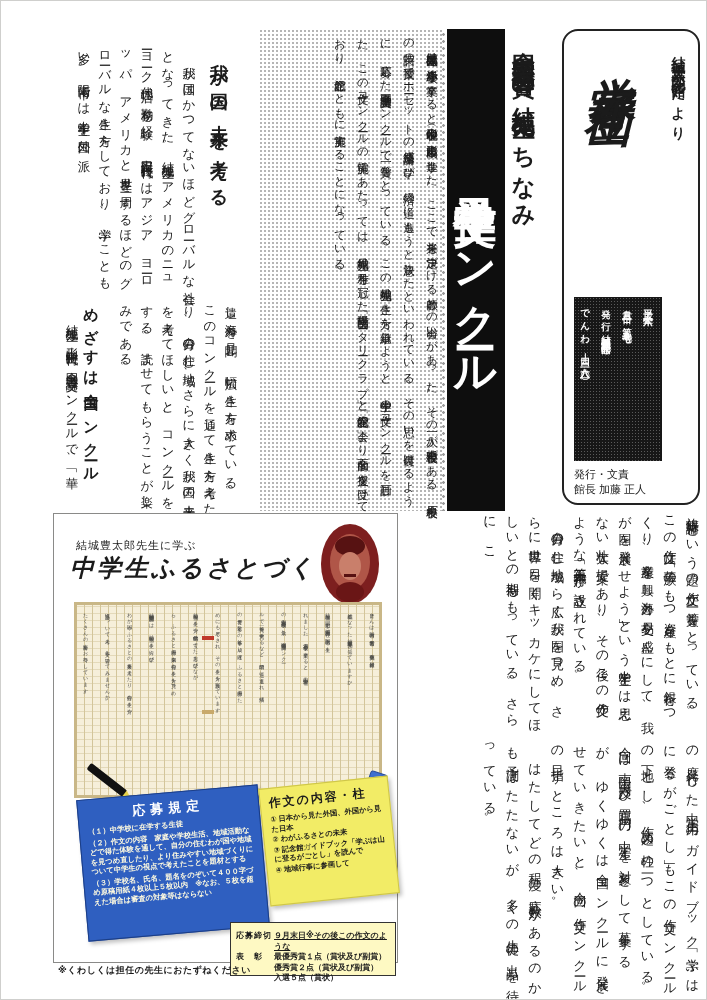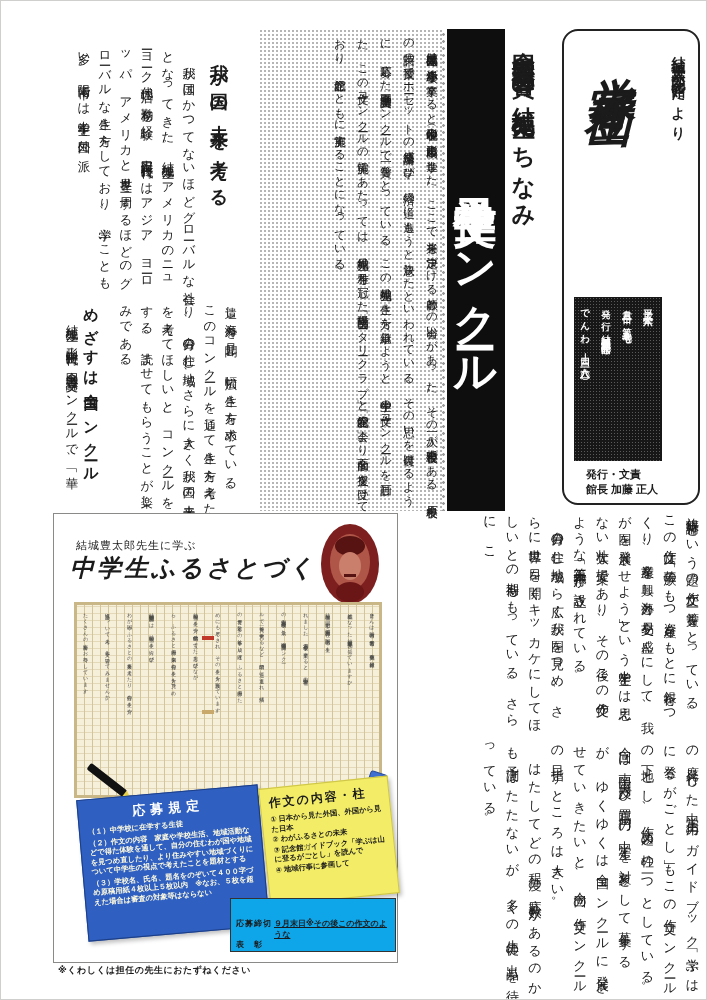--- a/index.html
+++ b/index.html
@@ -15,21 +15,21 @@
   .header-box{right:6px;top:28px;width:134px;height:472px;border:2.5px solid #222;
               border-radius:16px;background:#fff;}
   .newsletter-name{right:10px;top:14px;height:280px;font-size:14px;font-weight:bold;
                    letter-spacing:4px;}
   .calligraphy{left:14px;top:10px;height:310px;font-size:46px;font-weight:bold;
                font-style:italic;letter-spacing:6px;transform:skewY(-2deg);}
   .issue-box{left:10px;top:266px;width:88px;height:164px;background-color:#171717;
              background-image:radial-gradient(circle,#5a5a5a .8px,transparent 1px);
              background-size:3px 3px;color:#fff;font-size:9.5px;font-weight:bold;
              letter-spacing:1.5px;line-height:21px;padding:5px 3px;box-sizing:border-box;}
-  .publisher{left:22px;top:436px;font-size:11px;font-weight:bold;line-height:15px;}
+  .publisher{left:10px;top:436px;font-size:11px;font-weight:normal;line-height:15px;}
 
   
   .subtitle{left:508px;top:32px;height:478px;font-size:23px;font-weight:bold;
             letter-spacing:3px;}
   .dot-strip{left:440px;top:30px;width:5px;height:480px;
              background-image:radial-gradient(circle,#9a9a9a 1.2px,transparent 1.5px);
              background-size:5px 7px;}
   .headline-bar{left:446px;top:28px;width:58px;height:482px;background:#0e0e0e;
                 color:#fff;text-align:center;}
   .headline-bar span{display:block;margin:6px auto 0;font-size:43px;font-weight:bold;
@@ -88,22 +88,22 @@
           border-top:4px solid transparent;border-bottom:4px solid transparent;}
 
   .yellow-box{left:210px;top:268px;width:130px;height:118px;background:#f2ec66;
               border:1px solid #cfc64a;transform:rotate(-6deg);color:#1c1c1c;
               padding:6px 8px;box-sizing:border-box;box-shadow:2px 3px 4px rgba(0,0,0,.25);}
   .yellow-box-title{font-size:12px;font-weight:bold;letter-spacing:2px;margin-bottom:3px;}
   .yellow-item{font-size:7.3px;font-weight:bold;line-height:9.5px;margin-bottom:1px;}
   .clip{right:12px;top:258px;width:16px;height:22px;background:#3f6fd0;
         border-radius:3px;transform:rotate(18deg);border:1px solid #2a4e9c;}
 
-  .deadline-box{left:176px;top:384px;width:166px;height:54px;background:#0ea5e9;
-                border:1px solid #333;padding:20px 5px;box-sizing:border-box;}
+  .deadline-box{left:176px;top:408px;width:166px;height:54px;background:#fef9c3;
+                border:1px solid #333;padding:8px 5px;box-sizing:border-box;}
   .dl-row{display:flex;font-size:8px;font-weight:bold;line-height:10.5px;}
   .dl-label{width:38px;flex:none;letter-spacing:1px;}
   .dl-underline{text-decoration:underline;}
   .flyer-note{left:4px;top:450px;font-size:9px;font-weight:bold;letter-spacing:.5px;}
 </style>
 </head>
 <body>
 
 <div class="page">
 
@@ -192,19 +192,24 @@
         </div>
     </div>
 
     <div class="abs deadline-box gothic">
       <div class="dl-row">
         <span class="dl-label">応募締切</span>
         <span class="dl-underline">９月末日※その後この作文のような</span>
       </div>
       <div class="dl-row">
         <span class="dl-label">表　彰</span>
+        <span>
+            <div class="dl-award">最優秀賞１点（賞状及び副賞）</div>
+            <div class="dl-award">優秀賞２点（賞状及び副賞）</div>
+            <div class="dl-award">入選５点（賞状）</div>
+          </span>
       </div>
     </div>
 
     <div class="abs flyer-note gothic">※くわしくは担任の先生におたずねください</div>
   </div>
 
 </div>
 
 </body></html>

